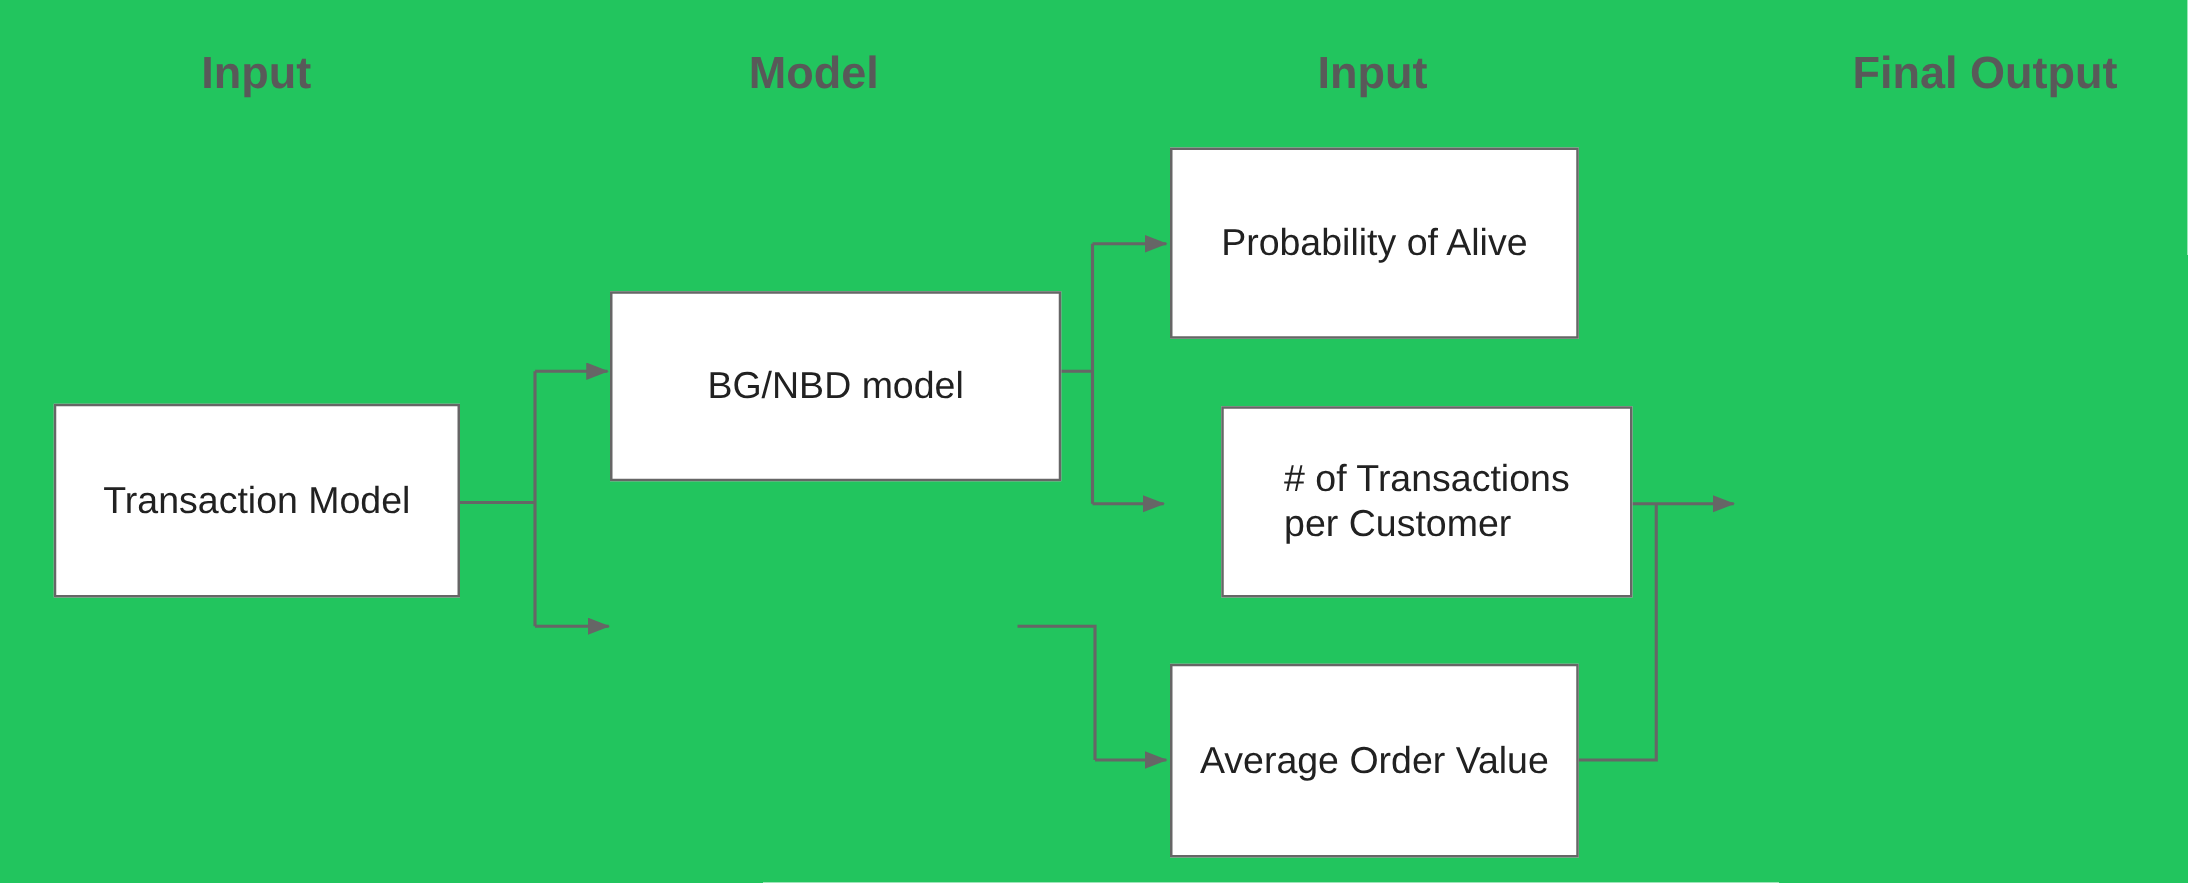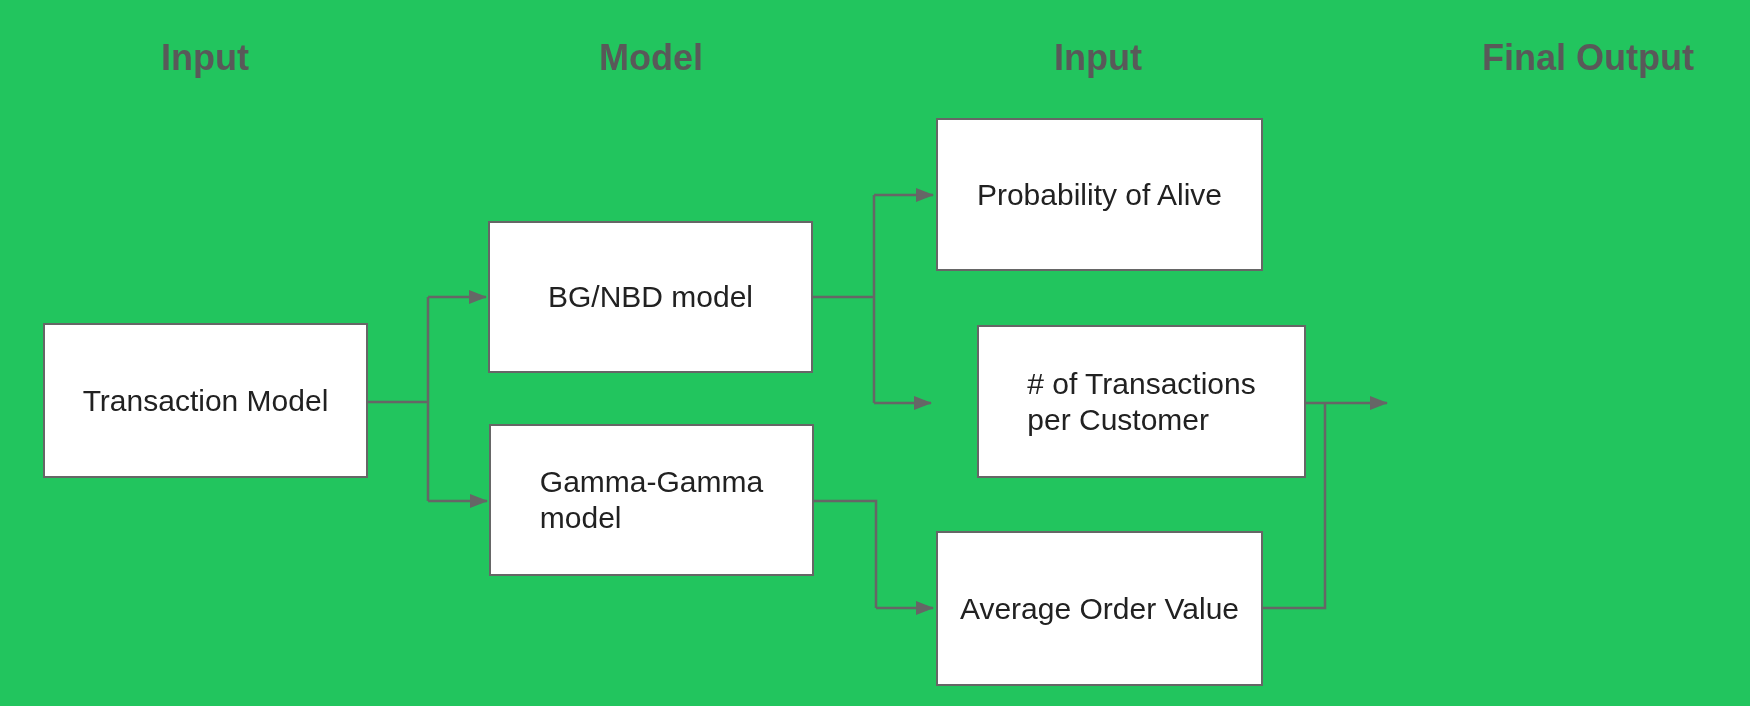--- a/index.html
+++ b/index.html
@@ -47,21 +47,21 @@
     font-weight: 700;
     color: var(--clv-text);
     white-space: pre-line;
   }
   svg.wires { position: absolute; left: 0; top: 0; }
   .edge { stroke: var(--line); stroke-width: 2.5; fill: none; }
   .ah { fill: var(--line); stroke: none; }
 
   
   #n-transaction-data        { left: 43px;   top: 323px; width: 325px; height: 155px; }
-  #n-bg-nbd-model            { left: 488px;  top: 221px; width: 325px; height: 152px; }
+  #n-bg-nbd-model            { left: 488px;  top: 233px; width: 361px; height: 152px; }
   #n-gamma-gamma-model       { left: 489px;  top: 424px; width: 325px; height: 152px; }
   #n-probability-of-alive    { left: 936px;  top: 118px; width: 327px; height: 153px; }
   #n-transactions-per-cust   { left: 934px;  top: 325px; width: 329px; height: 153px; margin-left: 43px; }
   #n-average-order-value     { left: 936px;  top: 531px; width: 327px; height: 155px; }
   #n-clv                     { left: 1390px; top: 325px; width: 329px; height: 153px; }
 
   #h-input        { left: 205px; }
   #h-model        { left: 651px; }
   #h-output       { left: 1098px; }
   #h-final-output { left: 1540px; margin-left: 48px; }
@@ -99,24 +99,20 @@
   </svg>
 
   <div class="node" id="n-transaction-data">
     <span class="node-label">Transaction Model</span>
   </div>
 
   <div class="node" id="n-bg-nbd-model">
     <span class="node-label">BG/NBD model</span>
   </div>
 
-  <div class="node" id="n-gamma-gamma-model">
-    <span class="node-label">Gamma-Gamma
-model</span>
-  </div>
 
   <div class="node" id="n-probability-of-alive">
     <span class="node-label">Probability of Alive</span>
   </div>
 
   <div class="node" id="n-transactions-per-cust">
     <span class="node-label"># of Transactions
 per Customer</span>
   </div>
 

